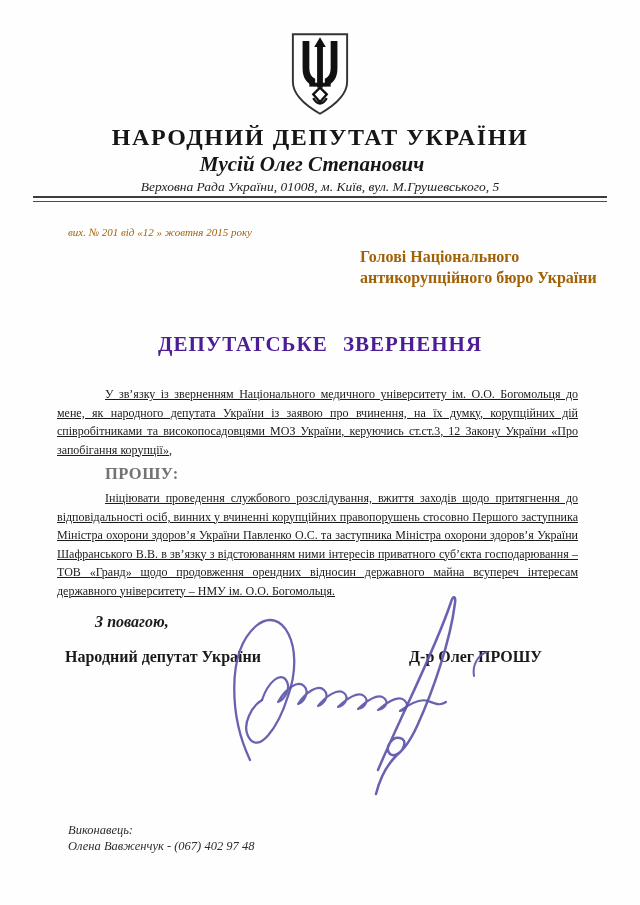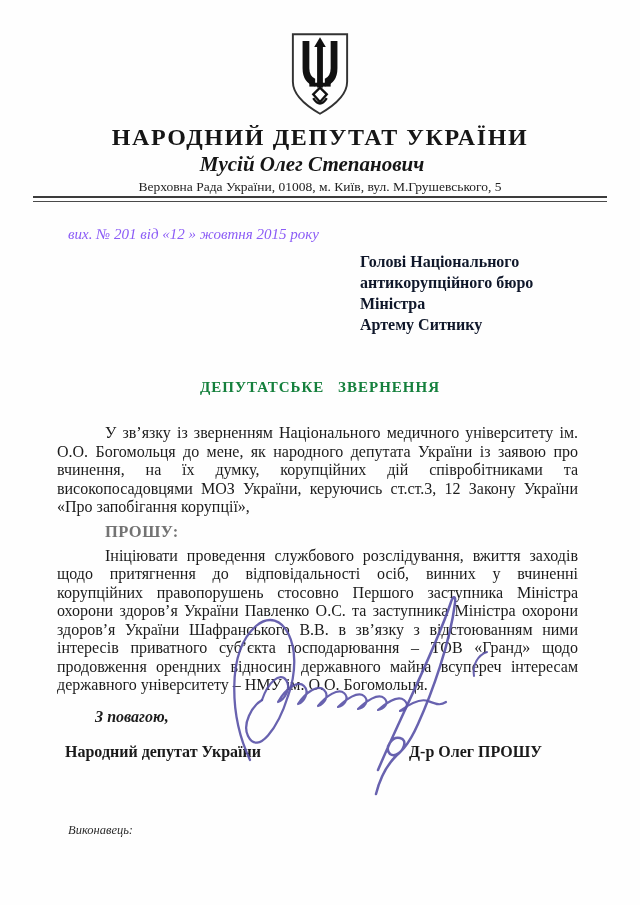--- a/index.html
+++ b/index.html
@@ -16,45 +16,45 @@
   .emblem{display:block;margin:30px auto 6px auto;width:62px;height:88px;}
   .h-title{
     text-align:center;font-weight:bold;font-size:24px;letter-spacing:1.6px;
     margin:4px 0 0 0;color:#161616;
   }
   .h-name{
     text-align:center;font-weight:bold;font-style:italic;font-size:21px;
     margin:1px 16px 0 0;color:#161616;
   }
   .h-addr{
-    text-align:center;font-size:13.5px;
+    text-align:center;font-style:italic;font-size:13.5px;
     margin:2px 0 0 0;color:#222;
   }
   .rule{
     margin:1px 33px 0 33px;height:3px;
     border-top:2px solid #3c3c3c;border-bottom:1px solid #4a4a4a;
   }
   
   .refline{
-    margin:24px 0 0 68px;font-style:italic;font-size:15px;color:#8b5cf6;
+    margin:24px 0 0 68px;font-style:italic;font-size:11px;color:#a16207;
   }
   .addressee{
     margin:8px 0 0 360px;width:240px;
-    font-weight:bold;font-size:16px;line-height:21px;color:#0f172a;
+    font-weight:bold;font-size:16px;line-height:21px;color:#a16207;
   }
   
   .doc-title{
-    text-align:center;font-weight:bold;font-size:15px;
+    text-align:center;font-weight:bold;font-size:21px;
     letter-spacing:1px;word-spacing:9px;
-    margin:44px 0 0 0;color:#15803d;
+    margin:44px 0 0 0;color:#4c1d95;
   }
   .para{
     margin:28px 62px 0 57px;
-    text-align:justify;font-size:16px;line-height:18.5px;
-    text-indent:48px;color:#1b1b1b;
+    text-align:justify;font-size:12px;line-height:18.5px;
+    text-indent:48px;color:#1b1b1b;text-decoration:underline;
   }
   .para.second{margin-top:5px;}
   .request{
     margin:5px 0 0 105px;font-weight:bold;font-size:16.5px;
     letter-spacing:0.5px;color:#737373;
   }
   
   .salutation{margin:13px 0 0 95px;font-weight:bold;font-size:16px;font-style:italic;}
   .signer-row{
     display:flex;justify-content:space-between;align-items:baseline;
@@ -95,22 +95,21 @@
 
   <div class="h-title">НАРОДНИЙ ДЕПУТАТ УКРАЇНИ</div>
   <div class="h-name">Мусій Олег Степанович</div>
   <div class="h-addr">Верховна Рада України, 01008, м. Київ, вул. М.Грушевського, 5</div>
   <div class="rule"></div>
 
   <div class="refline">вих. № 201  від «12 » жовтня 2015 року</div>
 
   <div class="addressee">
     <div>Голові Національного</div>
-    <div>антикорупційного бюро Міністра</div>
-    <div>Артему Ситнику</div>
+    <div>антикорупційного бюро України</div>
   </div>
 
   <div class="doc-title">ДЕПУТАТСЬКЕ ЗВЕРНЕННЯ</div>
 
   <p class="para">У зв’язку із зверненням Національного медичного університету ім. О.О. Богомольця до мене, як народного депутата України із заявою про вчинення, на їх думку, корупційних дій співробітниками та високопосадовцями МОЗ України, керуючись ст.ст.3, 12 Закону України «Про запобігання корупції»,</p>
 
   <div class="request">ПРОШУ:</div>
 
   <p class="para second">Ініціювати проведення службового розслідування, вжиття заходів щодо притягнення до відповідальності осіб, винних у вчиненні корупційних правопорушень стосовно Першого заступника Міністра охорони здоров’я України Павленко О.С. та заступника Міністра охорони здоров’я України Шафранського В.В. в зв’язку з відстоюванням ними інтересів приватного суб’єкта господарювання – ТОВ «Гранд» щодо продовження орендних відносин державного майна всупереч інтересам державного університету – НМУ ім. О.О. Богомольця.</p>
 
@@ -129,15 +128,16 @@
       <path stroke-width="2.2" d="M40,112 C46,94 58,84 64,92 C70,100 62,112 56,114 C64,100 76,92 82,98 C88,104 82,114 76,116 C84,104 96,96 102,102 C108,108 102,116 96,118 C104,108 116,100 122,105 C128,110 122,118 116,119 C124,111 136,103 142,108 C148,113 142,120 136,121 C144,113 156,105 162,110 C168,115 162,121 156,122 C164,115 176,107 182,112 C188,117 184,122 178,123 C186,117 198,110 206,113 C214,116 218,118 224,114"></path>
 
       <path stroke-width="2.5" d="M156,182 C178,130 214,60 229,14 C231,7 234,8 233,15 C228,55 210,105 196,136 C188,154 176,172 168,166 C162,160 170,148 178,150 C186,152 182,162 174,168 C166,176 158,190 154,206"></path>
 
       <path stroke-width="2" d="M265,64 C256,67 250,77 252,88"></path>
     </g>
   </svg>
 
   <div class="footer">
     <div>Виконавець:</div>
+    <div>Олена Вавженчук - (067) 402 97 48</div>
   </div>
 
 </div>
 
 </body></html>

